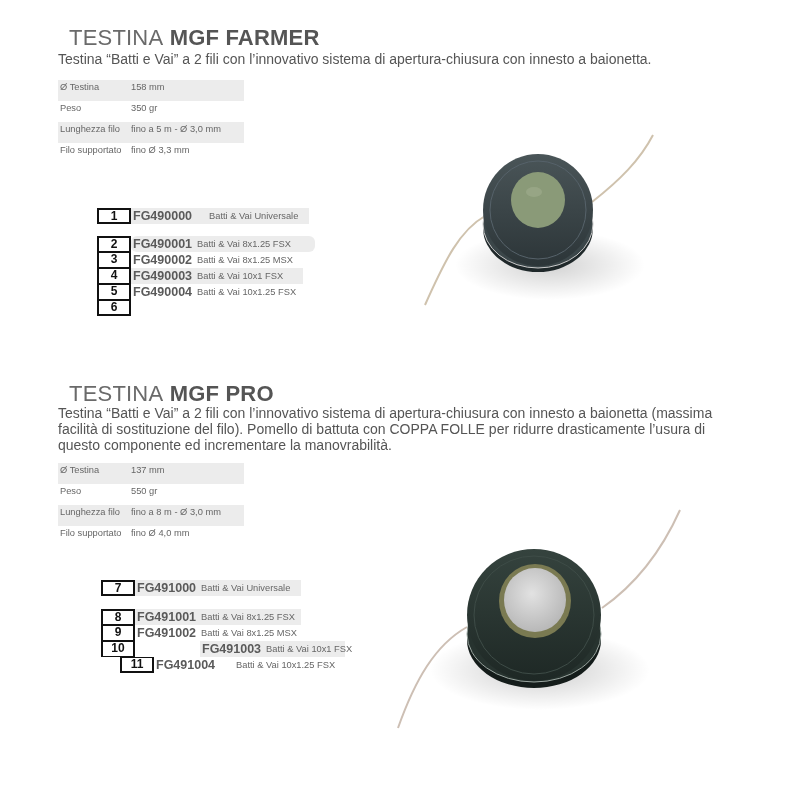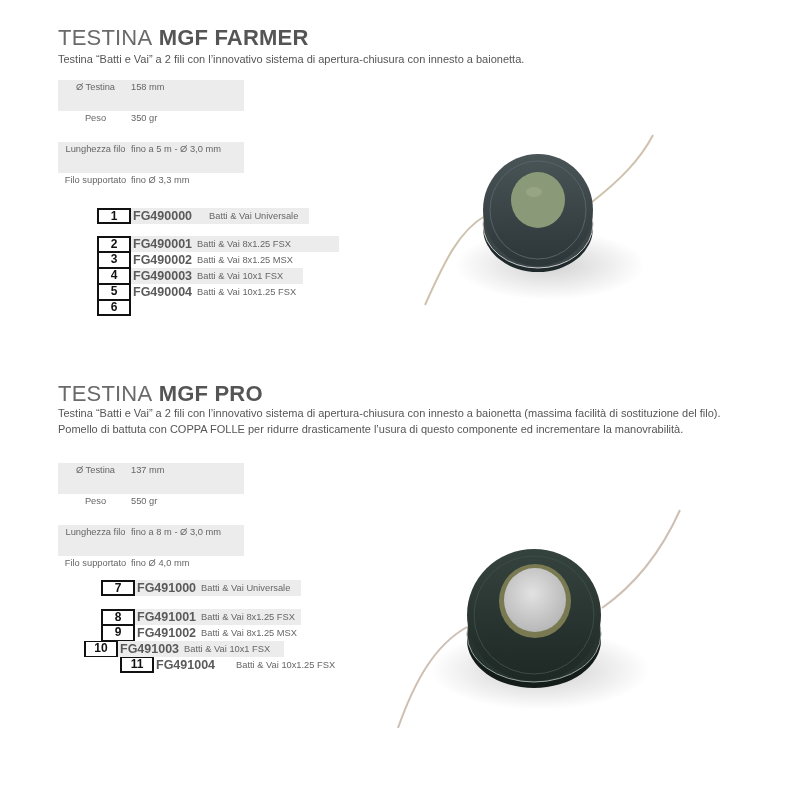--- a/index.html
+++ b/index.html
@@ -1,24 +1,24 @@
 <!DOCTYPE html>
 <html><head>
 <meta charset="utf-8">
 <style>
   * { margin: 0; padding: 0; box-sizing: border-box; }
   html, body { width: 800px; height: 800px; background: #ffffff; overflow: hidden; }
   body { position: relative; font-family: "Liberation Sans", sans-serif; color: #555; }
-  .title { position: absolute; left: 58px; font-size: 22px; color: #555; letter-spacing: 0.2px; white-space: nowrap; }
+  .title { position: absolute; left: 69px; font-size: 22px; color: #555; letter-spacing: 0.2px; white-space: nowrap; }
   .title .light { font-weight: 300; color: #6a6a6a; }
   .title .bold { font-weight: 700; color: #555; }
-  .desc { position: absolute; left: 58px; width: 690px; font-size: 11px; line-height: 16px; color: #555; }
+  .desc { position: absolute; left: 58px; width: 690px; font-size: 14px; line-height: 16px; color: #555; }
 
   .specs { position: absolute; left: 58px; width: 186px; font-size: 9.3px; color: #666; }
-  .spec-row { display: flex; height: 31px; line-height: 14.5px; text-align: center; }
+  .spec-row { display: flex; height: 21px; line-height: 14.5px; }
   .spec-row.shaded { background: #ececec; }
   .spec-key { width: 73px; padding-left: 2px; white-space: nowrap; }
   .spec-val { white-space: nowrap; }
 
   .prod { position: absolute; height: 16px; display: flex; align-items: center; }
   .prod-num { width: 34px; height: 16px; border: 2px solid #111; background: #fff; color: #111; font-weight: 700; font-size: 12px; text-align: center; line-height: 12px; }
   .prod-body { height: 16px; display: flex; align-items: center; background: #ececec; padding-left: 2px; padding-right: 4px; }
   .prod-code { font-weight: 700; font-size: 12.5px; color: #5a5a5a; margin-right: 5px; white-space: nowrap; }
   .prod-name { font-size: 9.3px; color: #666; white-space: nowrap; text-align: center; }
   .prod.stack .prod-num { border-top-width: 1px; border-bottom-width: 1px; }
@@ -58,21 +58,21 @@
 <div class="prod" style="left:97px; top:208px;">
   <div class="prod-num">1</div>
   <div class="prod-body" style="width:178px;gap:12px;">
     <span class="prod-code">FG490000</span>
     <span class="prod-name">Batti &amp; Vai Universale</span>
   </div>
 </div>
 
 <div class="prod stack first" style="left:97px; top:236px;">
   <div class="prod-num">2</div>
-  <div class="prod-body" style="width:208px;">
+  <div class="prod-body" style="width:184px;border-radius:6px;">
     <span class="prod-code">FG490001</span>
     <span class="prod-name">Batti &amp; Vai 8x1.25 FSX</span>
   </div>
 </div>
 <div class="prod stack" style="left:97px; top:252px;">
   <div class="prod-num">3</div>
   <div class="prod-body" style="width:172px; background:transparent;">
     <span class="prod-code">FG490002</span>
     <span class="prod-name">Batti &amp; Vai 8x1.25 MSX</span>
   </div>
@@ -157,23 +157,23 @@
     <span class="prod-name">Batti &amp; Vai 8x1.25 FSX</span>
   </div>
 </div>
 <div class="prod stack" style="left:101px; top:625px;">
   <div class="prod-num">9</div>
   <div class="prod-body" style="width:166px; background:transparent;">
     <span class="prod-code">FG491002</span>
     <span class="prod-name">Batti &amp; Vai 8x1.25 MSX</span>
   </div>
 </div>
-<div class="prod stack" style="left:84px; top:641px;">
+<div class="prod stack" style="left:101px; top:641px;gap:33px;">
   <div class="prod-num">10</div>
-  <div class="prod-body" style="width:166px;">
+  <div class="prod-body" style="width:145px;margin-left:32px;">
     <span class="prod-code">FG491003</span>
     <span class="prod-name">Batti &amp; Vai 10x1 FSX</span>
   </div>
 </div>
 <div class="prod stack last" style="left:101px; top:657px;padding-left:19px;">
   <div class="prod-num">11</div>
   <div class="prod-body" style="width:166px; background:transparent;gap:16px;">
     <span class="prod-code">FG491004</span>
     <span class="prod-name">Batti &amp; Vai 10x1.25 FSX</span>
   </div>

